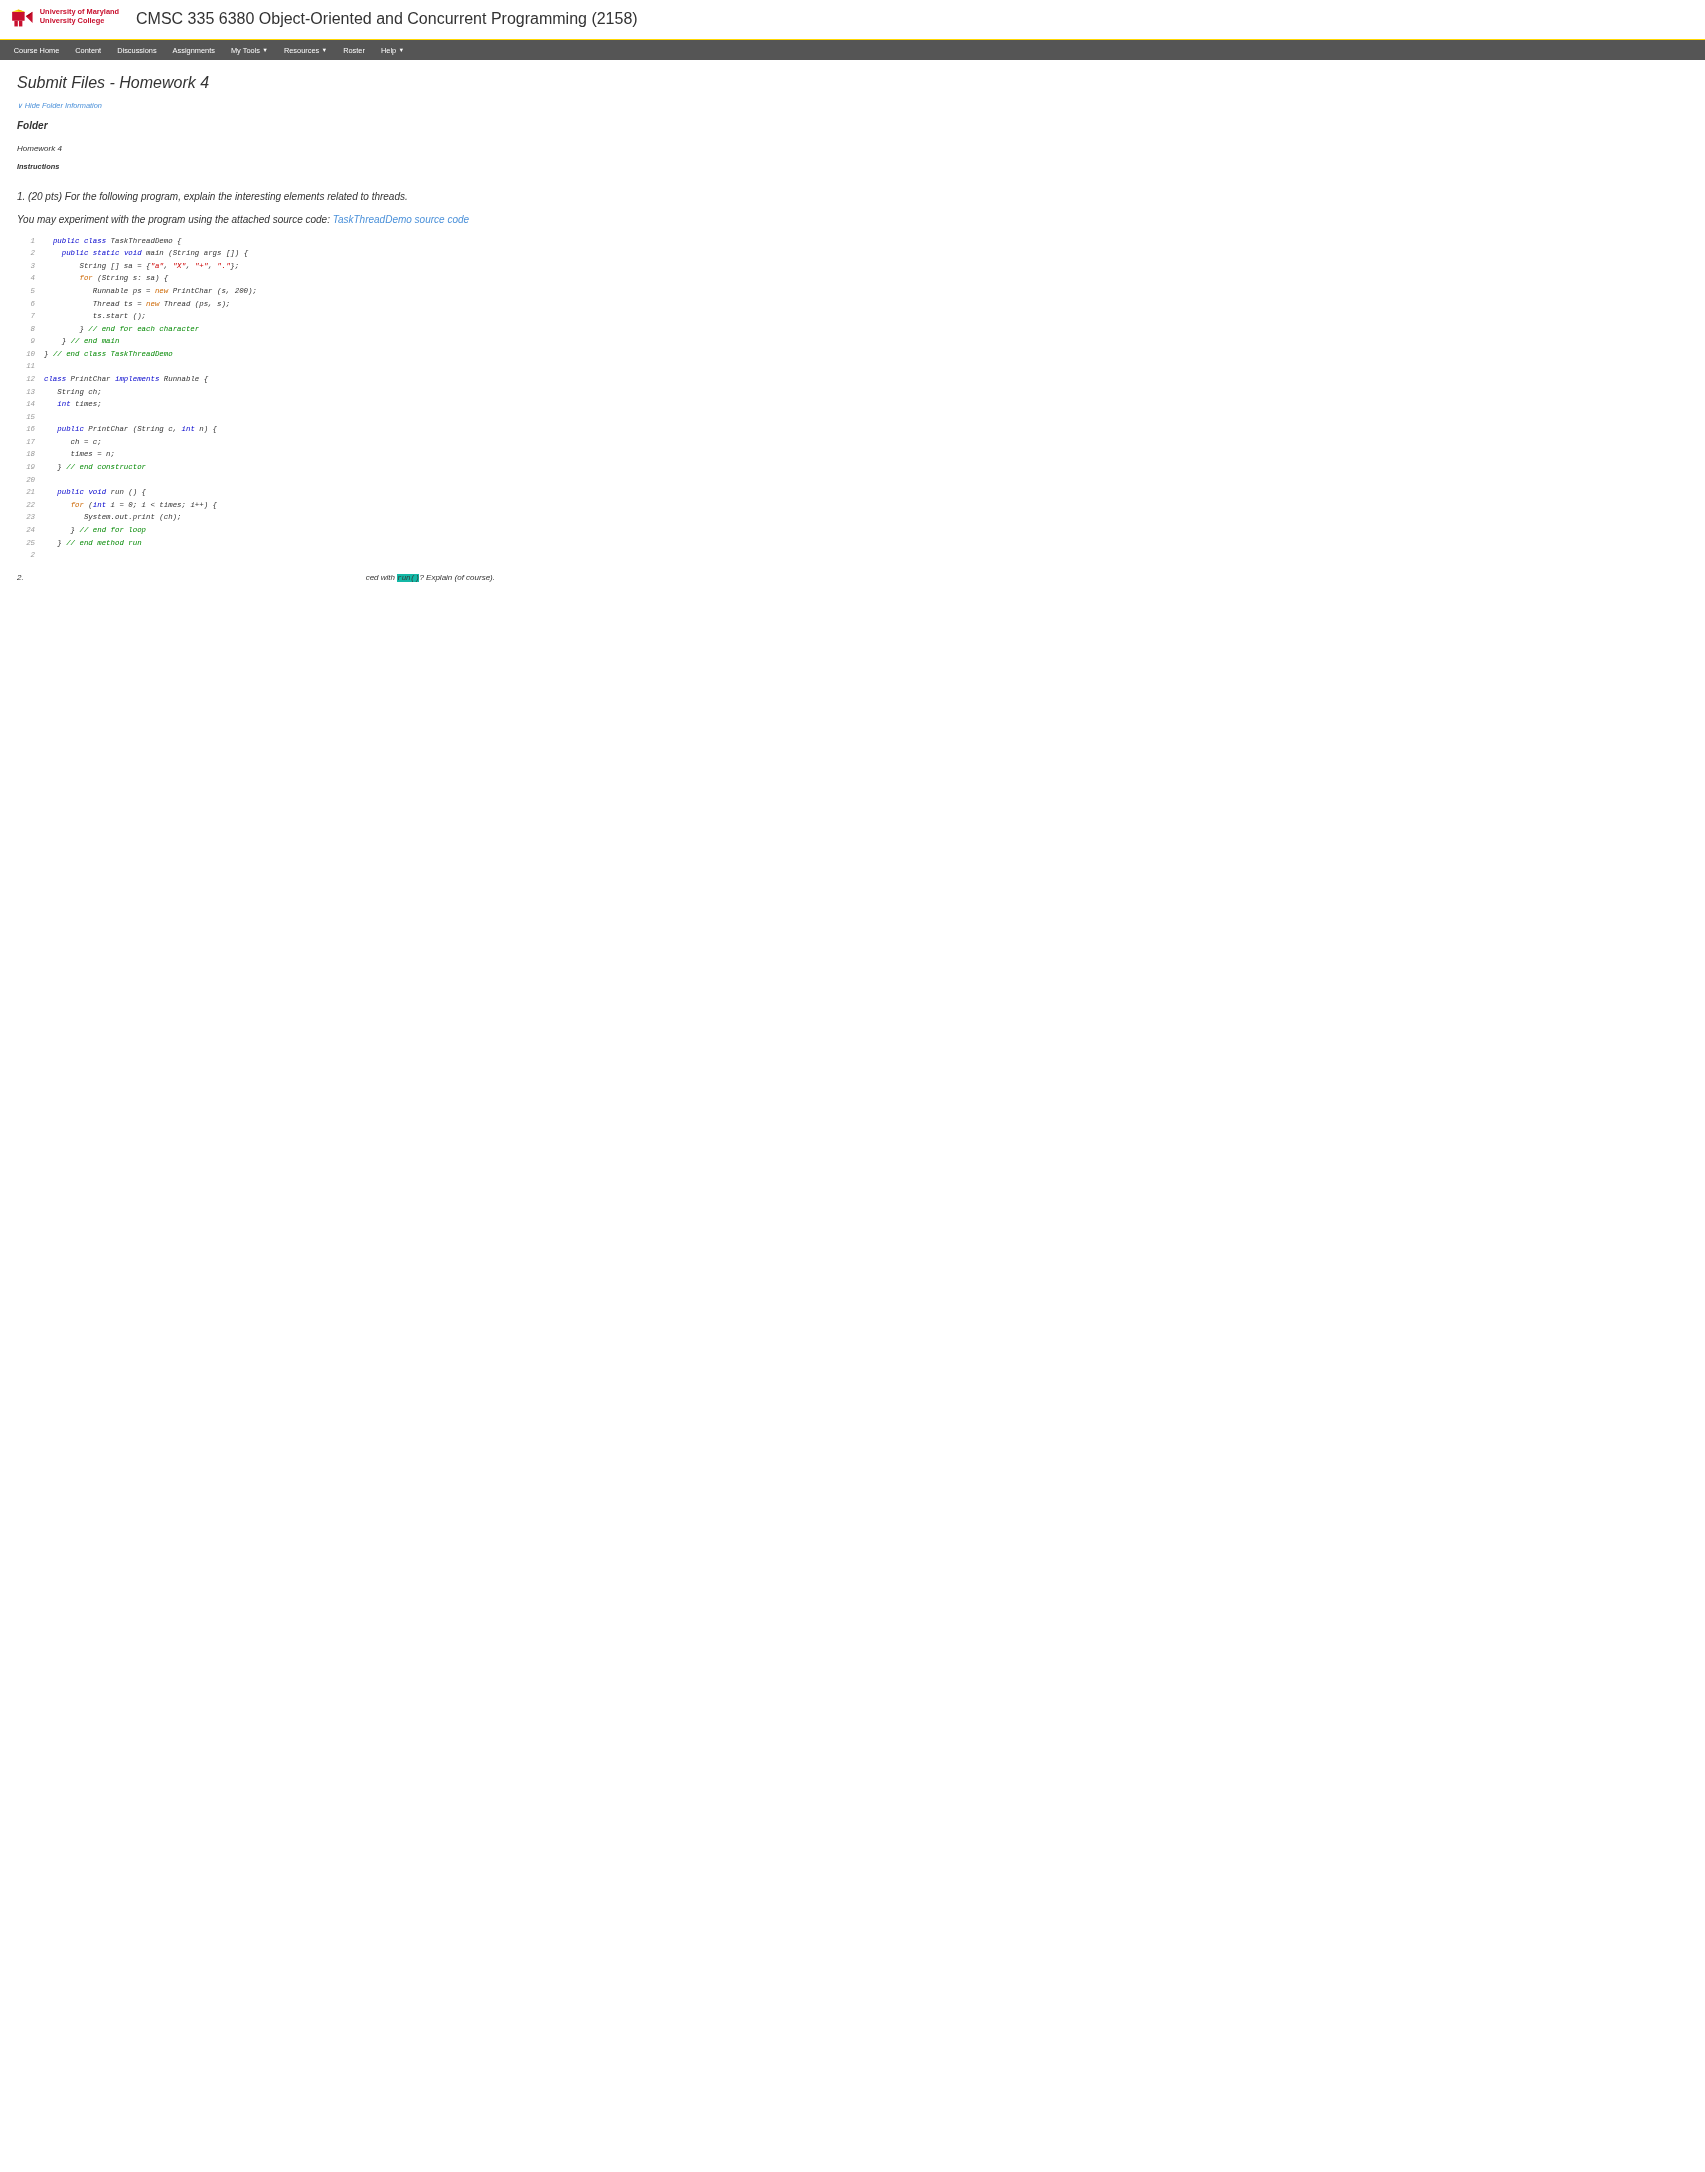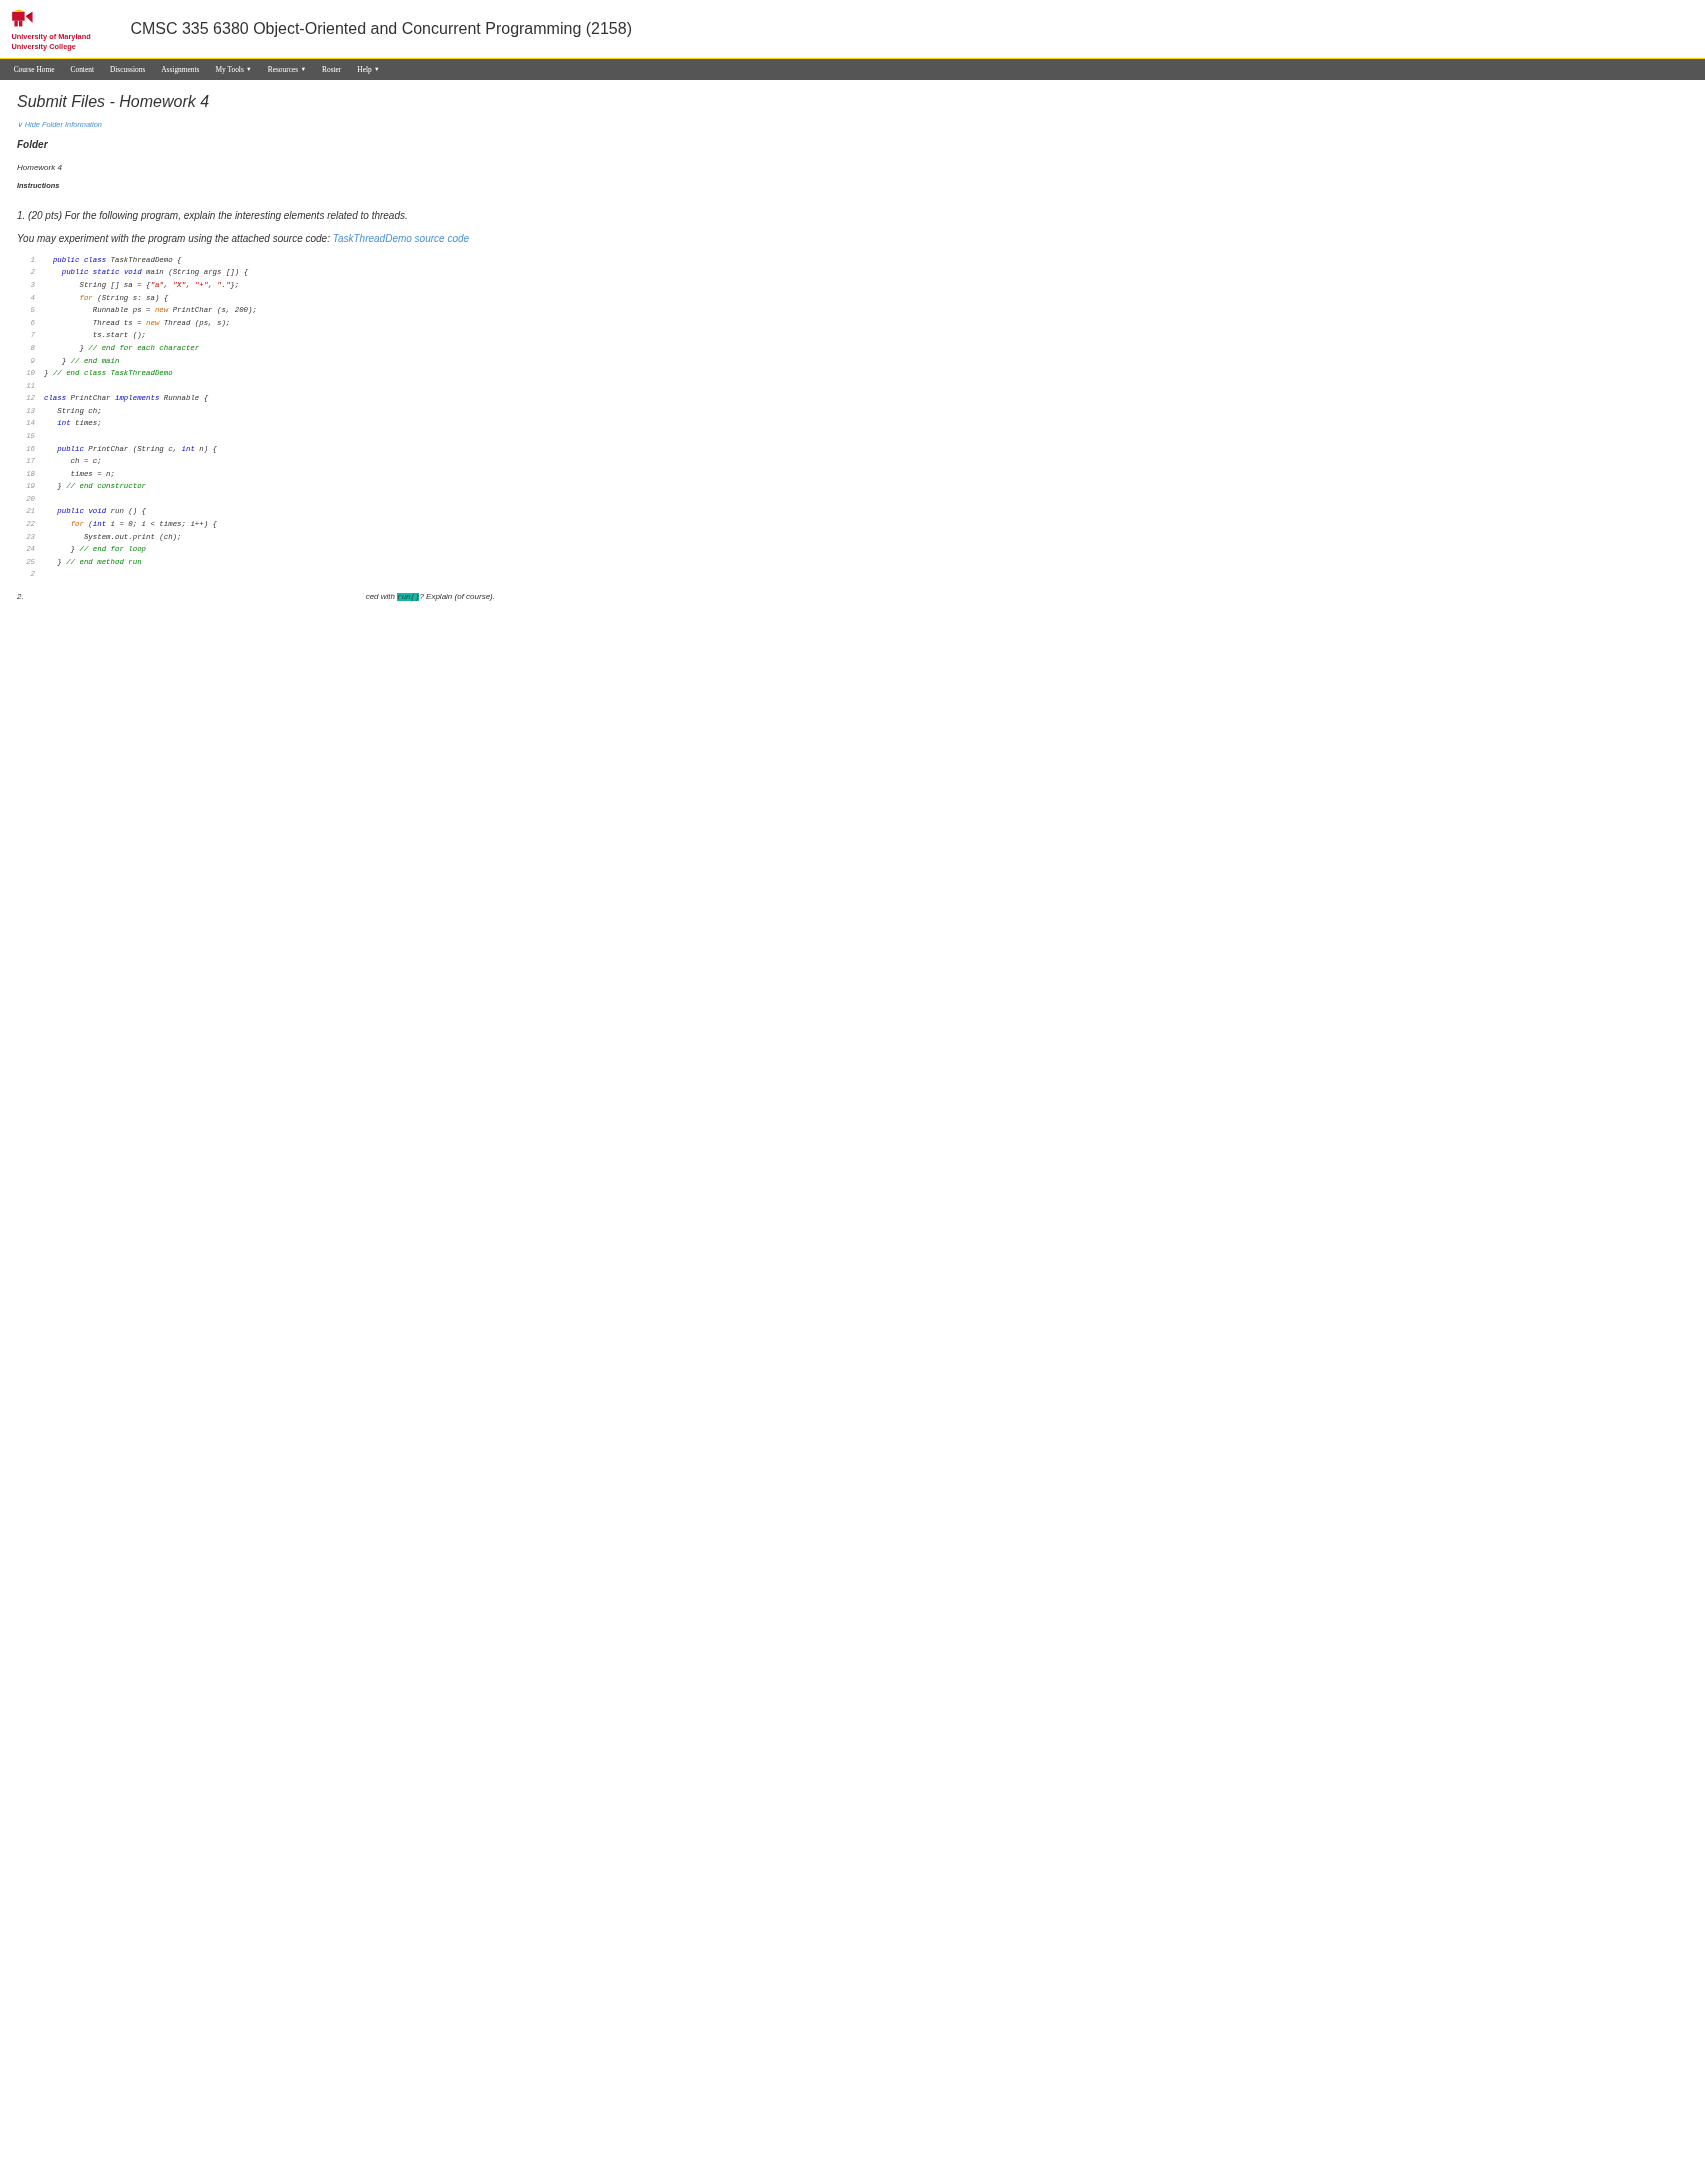--- a/index.html
+++ b/index.html
@@ -12,21 +12,21 @@
 
     
     .header {
       display: flex;
       align-items: center;
       padding: 6.8px 11.4px;
       border-bottom: 1.7px solid #ffd700;
     }
     .logo-area {
       display: flex;
-      flex-direction: column;
+      flex-direction: row;
       align-items: flex-start;
       margin-right: 17px;
       min-width: 102px;
     }
     .logo-icon {
       width: 28.4px;
       height: 23px;
       margin-bottom: 2.3px;
     }
     .university-name {
@@ -41,21 +41,20 @@
       color: #333;
       line-height: 1.3;
     }
 
     
     .nav-bar {
       background: #555;
       display: flex;
       align-items: flex-start;
       padding: 0 5.7px;
-      font-family: Liberation Serif, serif;
     }
     .nav-item {
       color: #fff;
       padding: 5.7px 8px;
       font-size: 7.4px;
       cursor: pointer;
       display: flex;
       align-items: center;
       gap: 2.3px;
       white-space: nowrap;

